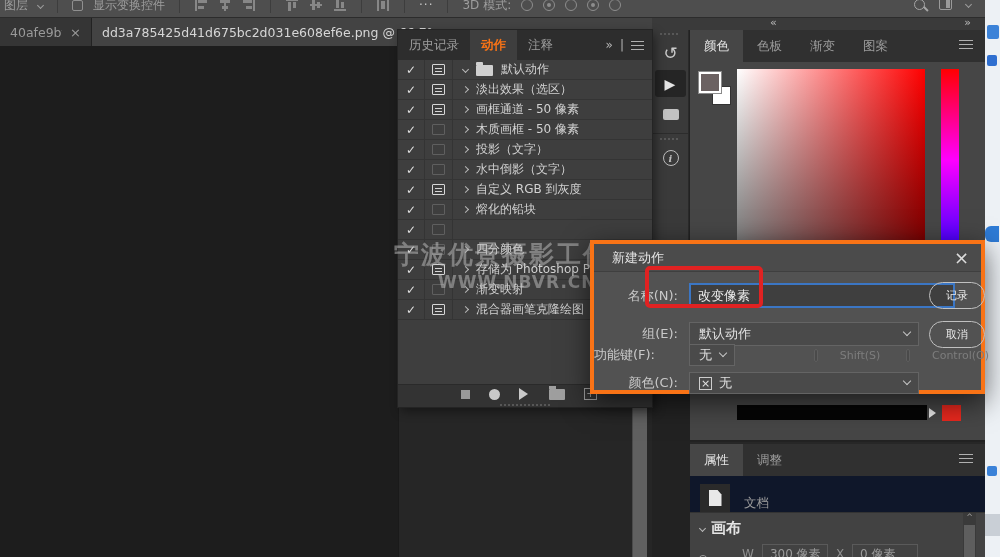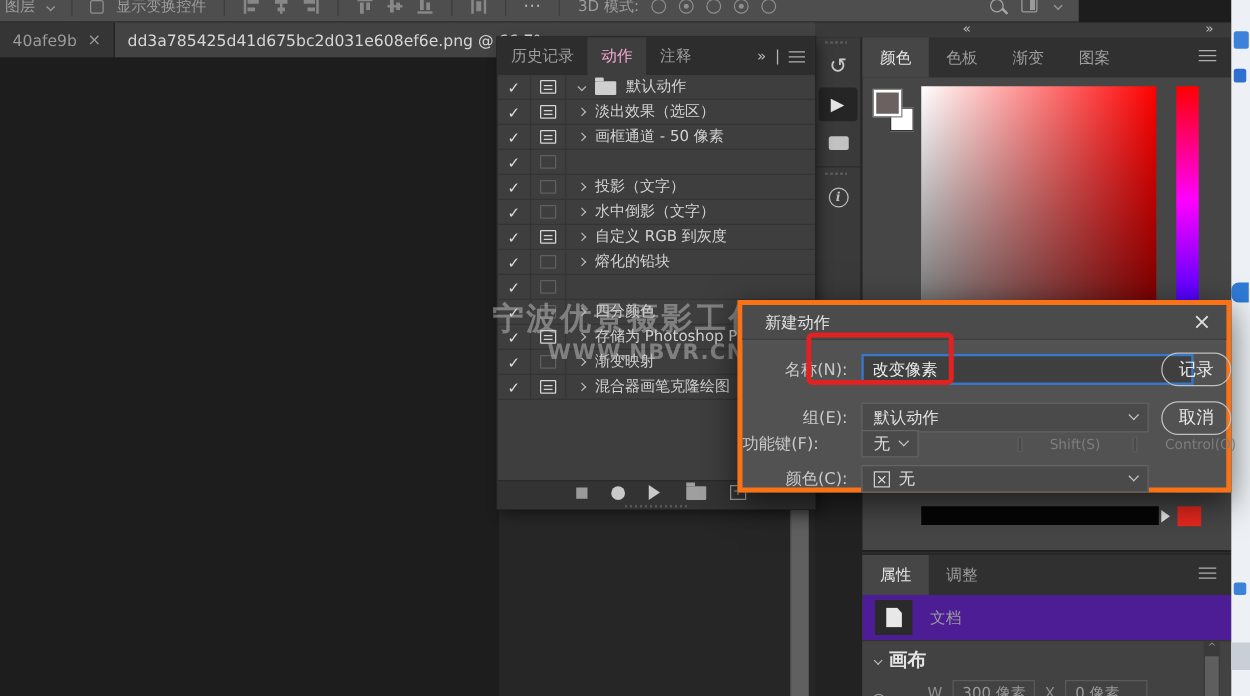--- a/index.html
+++ b/index.html
@@ -1,20 +1,20 @@
 <!DOCTYPE html>
 <html><head>
 <meta charset="utf-8">
 <style>
   html,body{margin:0;padding:0;background:#111;}
   *{box-sizing:border-box;font-family:"DejaVu Sans","Liberation Sans",sans-serif;}
   #app{position:relative;width:1000px;height:557px;overflow:hidden;background:#1d1d1d;font-size:12px;color:#ccc;-webkit-font-smoothing:antialiased;}
 
   
-  .options-bar{position:absolute;left:0;top:0;width:863px;height:18px;background:#4e4e4e;overflow:hidden;border-bottom:1px solid #2c2c2c;}
+  .options-bar{position:absolute;left:0;top:0;width:985px;height:18px;background:#4e4e4e;overflow:hidden;border-bottom:1px solid #2c2c2c;}
   .ob-inner{position:absolute;left:0;top:-7px;height:24px;display:flex;align-items:center;gap:10px;padding-left:4px;white-space:nowrap;}
   .ob-text{color:#9d9d9d;font-size:12px;}
   .ob-check{width:11px;height:11px;border:1px solid #8f8f8f;border-radius:2px;background:transparent;}
   .ob-sep{width:1px;height:16px;background:#3d3d3d;margin:0 4px;}
   .ob-ico{opacity:.75}
   .circ{display:inline-block;width:12px;height:12px;border:1.5px solid #8d8d8d;border-radius:50%;}
   .circ.dot::after{content:"";display:block;width:4px;height:4px;border-radius:50%;background:#8d8d8d;margin:2.5px auto;}
   .ob-right{position:absolute;right:14px;top:-2px;display:flex;align-items:center;gap:14px;}
   .search-ico{position:relative;width:11px;height:11px;border:1.5px solid #a5a5a5;border-radius:50%;}
   .search-ico::after{content:"";position:absolute;width:6px;height:1.5px;background:#a5a5a5;transform:rotate(45deg);right:-5px;bottom:-1px;}
@@ -59,38 +59,38 @@
   .fg-swatch{position:absolute;left:9px;top:10px;width:22px;height:21px;background:#6b6161;border:2px solid #fff;outline:1px solid #8a8a8a;z-index:2;}
   .bg-swatch{position:absolute;left:22px;top:24px;width:19px;height:19px;background:#fff;border:1px solid #333;z-index:1;}
   .sat-field{position:absolute;left:47px;top:7px;width:188px;height:325px;background:linear-gradient(to bottom,rgba(0,0,0,0) 0%,#000 100%),linear-gradient(to right,#ffffff,#ff0000);}
   .hue-strip{position:absolute;left:251px;top:7px;width:18px;height:325px;background:linear-gradient(to bottom,#ff0000 0%,#ff00ff 28%,#2a00ff 58%,#00a8ff 82%,#00ffe8 100%);}
   .ramp-row{position:absolute;left:0;top:340px;width:295px;height:26px;}
   .ramp-bar{position:absolute;left:47px;top:3px;width:190px;height:15px;background:#050505;}
   .ramp-pointer{position:absolute;left:239px;top:6px;width:0;height:0;border:5px solid transparent;border-left:7px solid #e8e8e8;}
   .ramp-swatch{position:absolute;left:252px;top:3px;width:19px;height:16px;background:#e8281e;}
 
   .props-panel{position:absolute;left:0;top:412px;width:295px;height:115px;background:#464646;border-top:2px solid #272727;}
-  .doc-row{position:relative;height:36px;display:flex;align-items:center;gap:14px;padding-left:10px;background:#4c1d95;}
+  .doc-row{position:relative;height:36px;display:flex;align-items:flex-end;gap:14px;padding-left:10px;background:#0f172a;}
   .doc-ico-box{width:30px;height:28px;background:#2a2a2a;display:flex;align-items:center;justify-content:center;}
   .page-ico{position:relative;width:13px;height:16px;background:#e8e8e8;clip-path:polygon(0 0,70% 0,100% 28%,100% 100%,0 100%);}
   .doc-label{color:#9d9d9d;font-size:12.5px;}
   .canvas-section{position:relative;height:47px;background:#424242;border-top:1px solid #333;}
   .section-head{display:flex;align-items:center;gap:6px;padding:6px 0 0 10px;color:#e4e4e4;font-weight:bold;font-size:15px;}
   .dim-row{display:flex;align-items:center;gap:8px;margin:6px 0 0 52px;color:#8f8f8f;}
   .dim-box{width:66px;height:20px;border:1px solid #5a5a5a;background:#424242;color:#9a9a9a;display:flex;align-items:center;padding-left:7px;font-size:12px;}
   .anchor-ico{position:absolute;left:8px;bottom:-6px;width:10px;height:10px;border:1.5px solid #9a9a9a;border-radius:50%;}
   .pscroll{position:absolute;right:9px;top:0;width:13px;height:47px;background:#3a3a3a;}
   .pscroll .up{color:#9a9a9a;font-size:8px;text-align:center;line-height:10px;}
   .pscroll .thumb{position:absolute;left:1px;right:1px;top:12px;bottom:0;background:#5e5e5e;}
 
   
   .actions-panel{position:absolute;left:398px;top:30px;width:254px;height:377px;background:#3e3e3e;box-shadow:0 0 0 1px #242424,3px 4px 10px rgba(0,0,0,.45);z-index:5;}
   .ap-header{height:30px;background:#2d2d2d;display:flex;align-items:stretch;position:relative;}
   .ap-tab{padding:0 11px;display:flex;align-items:center;color:#9d9d9d;font-size:12.5px;}
-  .ap-tab.active{background:#3e3e3e;color:#f9a8d4;}
+  .ap-tab.active{background:#3e3e3e;color:#f97316;font-weight:bold;}
   .ap-head-right{position:absolute;right:8px;top:0;height:30px;display:flex;align-items:center;gap:7px;color:#b5b5b5;}
   .ap-head-right .hamburger2{width:13px;height:1px;background:#b0b0b0;box-shadow:0 4px 0 #b0b0b0,0 -4px 0 #b0b0b0;}
   .ap-list{position:absolute;left:0;top:30px;width:254px;height:292px;}
   .action-row{height:20px;display:flex;align-items:stretch;border-bottom:1px solid #343434;}
   .cell-check{width:27px;border-right:1px solid #343434;display:flex;align-items:center;justify-content:center;color:#e0e0e0;font-size:12px;}
   .cell-toggle{width:28px;border-right:1px solid #343434;display:flex;align-items:center;justify-content:center;}
   .toggle-box{width:13px;height:11px;border:1px solid #d6d6d6;border-radius:1px;position:relative;}
   .toggle-box::after{content:"";position:absolute;left:2px;right:2px;top:3px;height:1px;background:#d6d6d6;box-shadow:0 3px 0 #d6d6d6;}
   .toggle-box.faint{border-color:#5f5f5f;}
   .toggle-box.faint::after{display:none;}
@@ -119,21 +119,21 @@
   .wm1{font-size:25px;font-weight:bold;letter-spacing:2px;white-space:nowrap;}
   .wm2{font-size:17px;font-weight:bold;margin:1px 0 0 44px;letter-spacing:1px;}
 
   
   .dialog{position:absolute;left:590px;top:240px;width:395px;height:154px;background:#525252;border:4px solid #f97316;box-shadow:0 8px 26px rgba(0,0,0,.6);z-index:10;}
   .dlg-title{height:28px;background:#4b4b4b;border-bottom:1px solid #3f3f3f;display:flex;align-items:center;padding:0 12px 0 18px;color:#e3e3e3;font-size:13px;}
   .dlg-close{margin-left:auto;color:#dcdcdc;font-size:18px;line-height:18px;}
   .dlg-row{position:absolute;left:0;width:395px;display:flex;align-items:center;}
   .dlg-label{width:90px;text-align:right;color:#c9c9c9;font-size:13px;padding-right:6px;white-space:nowrap;}
   .name-input{position:absolute;left:95px;width:266px;height:25px;background:#3f3f3f;border:2px solid #3b76c4;color:#ececec;font-size:13px;display:flex;align-items:center;padding-left:7px;}
-  .pill-btn{position:absolute;left:335px;width:56px;height:27px;border:1px solid #c0c0c0;border-radius:14px;color:#e8e8e8;font-size:14px;display:flex;align-items:center;justify-content:center;background:transparent;}
+  .pill-btn{position:absolute;left:335px;width:56px;height:27px;border:1px solid #c0c0c0;border-radius:14px;color:#e8e8e8;font-size:11px;display:flex;align-items:center;justify-content:center;background:transparent;}
   .dd{position:relative;background:#4a4a4a;border:1px solid #646464;color:#e0e0e0;font-size:13px;display:flex;align-items:center;padding:0 22px 0 9px;}
   .dd .sel-chev{position:absolute;right:8px;top:50%;margin-top:-5px;width:6px;height:6px;border-right:1.3px solid #c5c5c5;border-bottom:1.3px solid #c5c5c5;transform:rotate(45deg);}
   .dd-group{position:absolute;left:95px;width:230px;height:24px;}
   .dd-fkey{position:absolute;left:95px;width:46px;height:22px;}
   .dd-color{position:absolute;left:95px;width:230px;height:22px;gap:7px;}
   .xbox{width:13px;height:13px;border:1px solid #cdcdcd;color:#e2e2e2;font-size:11px;line-height:11px;text-align:center;}
   .chk{width:13px;height:13px;border:1px solid #5e5e5e;background:#4a4a4a;border-radius:2px;}
   .dis-label{color:#7d7d7d;font-size:11px;margin-left:22px;}
   .red-annot{position:absolute;left:645px;top:266px;width:118px;height:42px;border:4px solid #e02222;border-radius:5px;z-index:12;pointer-events:none;}
 
@@ -343,20 +343,25 @@
 
       <span class="row-label">画框通道 - 50 像素</span>
     </span>
   </div>
 
   <div class="action-row">
     <span class="cell-check">✓</span>
     <span class="cell-toggle">
             <span class="toggle-box faint"></span>
           </span>
+    <span class="cell-content">
+      <span class="chev right right-chev"></span>
+
+      <span class="row-label">木质画框 - 50 像素</span>
+    </span>
   </div>
 
   <div class="action-row">
     <span class="cell-check">✓</span>
     <span class="cell-toggle">
             <span class="toggle-box faint"></span>
           </span>
     <span class="cell-content">
       <span class="chev right right-chev"></span>
 

